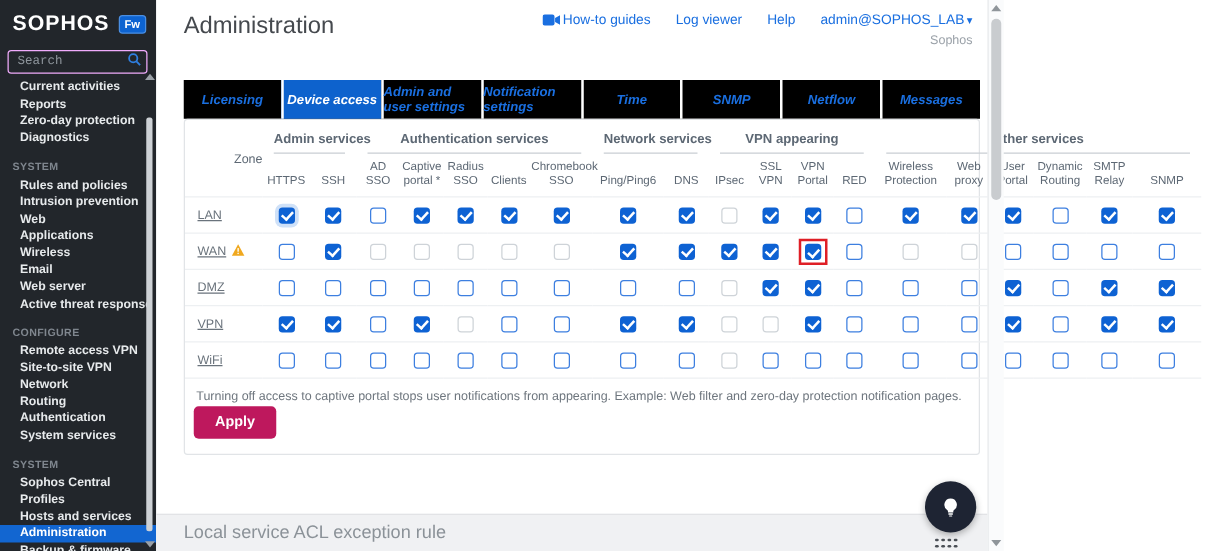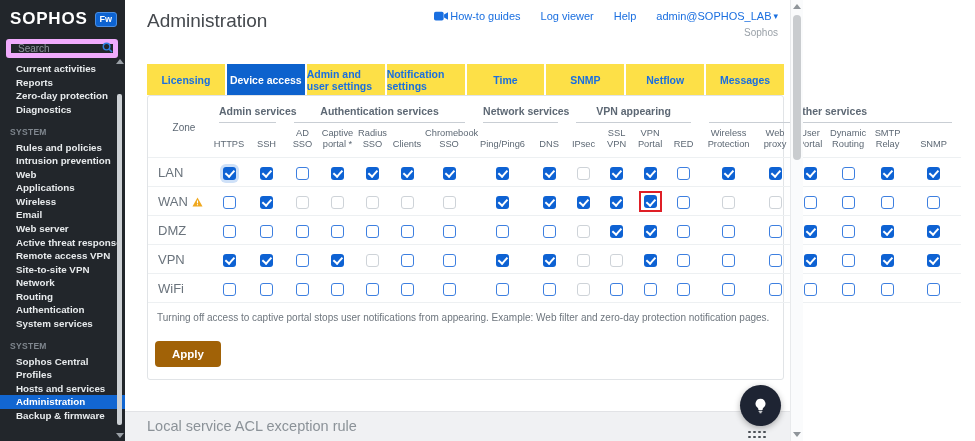--- a/index.html
+++ b/index.html
@@ -6,21 +6,21 @@
   html,body { width: 975px; height: 441px; overflow: hidden; }
   body { font-family: "Liberation Sans", sans-serif; background: #fff; position: relative; }
   .app { position: absolute; inset: 0; width: 803px; height: 441px; }
 
   
   .sidebar { position: absolute; left: 0; top: 0; width: 125px; height: 441px; background: #22262b; overflow: hidden; }
   .logo-row { display: flex; align-items: center; gap: 7px; padding: 9px 10px 0 10px; }
   .logo { color: #fff; font-weight: 700; font-size: 17px; letter-spacing: .8px; }
   .logo-badge { background: #0d63d1; border: 1px solid #4a8ee2; color: #fff; font-weight: 700; font-size: 9px; border-radius: 3px; padding: 2px 4px; line-height: 1; }
   .search-wrap { position: relative; margin: 9px 7px 4px 6px; }
-  .search { width: 100%; height: 19px; background: transparent; border: 5px solid #f0abfc; border-radius: 3px; color: #c2c7cc; font-size: 10px; padding: 0 20px 0 7px; outline: none; font-family: Liberation Sans, sans-serif; }
+  .search { width: 100%; height: 19px; background: transparent; border: 1px solid #f0abfc; border-radius: 3px; color: #c2c7cc; font-size: 10px; padding: 0 20px 0 7px; outline: none; font-family: Liberation Mono, monospace; }
   .search::placeholder { color: #8e959c; }
   .search-icon { position: absolute; right: 5px; top: 4px; }
   .nav { margin-top: 4px; }
   .nav-header { color: #7f868e; font-size: 8.5px; font-weight: 700; letter-spacing: .3px; padding: 11px 0 3px 10px; }
   .nav-item { color: #e7eaec; font-size: 9.8px; font-weight: 700; padding: 1.2px 4px 1.2px 16px; line-height: 11.2px; cursor: pointer; white-space: nowrap; }
   .nav-item.active { background: #1266d1; color: #fff; }
   .side-scrollbar { position: absolute; right: 1px; top: 56px; bottom: 0; width: 8px; }
   .side-scrollbar .thumb { position: absolute; top: 38px; bottom: 16px; left: 1px; width: 5px; background: #cdd1d5; border-radius: 2px; }
   .arr { width: 0; height: 0; position: absolute; left: 0; }
   .arr.up { border-left: 4px solid transparent; border-right: 4px solid transparent; border-bottom: 5px solid #9aa0a6; top: 3px; }
@@ -28,49 +28,49 @@
 
   
   .main { position: absolute; left: 125px; top: 0; right: 13px; height: 441px; background: #fff; }
   .topbar { position: relative; height: 60px; }
   .page-title { position: absolute; left: 22px; top: 10px; font-size: 19px; font-weight: 400; color: #45494e; }
   .top-links { position: absolute; right: 12px; top: 10px; display: flex; align-items: center; gap: 20px; }
   .tlink { color: #1a6fe0; font-size: 11px; display: inline-flex; align-items: center; gap: 2px; cursor: pointer; white-space: nowrap; }
   .caret { font-size: 9px; }
   .brand-sub { position: absolute; right: 12px; top: 27px; color: #9aa1a8; font-size: 10px; }
 
-  .tabs { display: flex; margin: 4px 6px 0 22px; height: 31px; background: #fde047; }
+  .tabs { display: flex; margin: 4px 6px 0 22px; height: 31px; background: #000000; font-style: italic; }
   .tab { flex: 1; display: flex; align-items: center; justify-content: center; color: #1a6fe0; font-size: 10.5px; font-weight: 700; cursor: pointer; }
   .tab + .tab { border-left: 2px solid #fff; }
   .tab.active { background: #0d62cd; color: #fff; }
 
   .section-title { margin: 15px 0 7px 22px; font-size: 14.5px; font-weight: 400; color: #8b9298; }
 
   .card { margin: 0 6px 0 22px; border: 1px solid #e1e4e7; border-radius: 3px; background: #fff; padding: 2px 0 10px 0; }
   table.acl { width: 100%; border-collapse: collapse; table-layout: fixed; }
   table.acl th, table.acl td { font-weight: 400; }
-  .th-zone { text-align: center; padding-left: 10px; font-size: 10px; color: #5d6874; font-weight: 700; vertical-align: middle; }
+  .th-zone { text-align: right; padding-left: 10px; font-size: 10px; color: #5d6874; font-weight: 700; vertical-align: middle; }
   .grp-cell { vertical-align: bottom; padding-top: 7px; }
   .grp { margin: 0 9px; padding: 0 0 5px 0; border-bottom: 1px solid #c9ced4; text-align: center; font-size: 10.5px; color: #5d6874; font-weight: 700; white-space: nowrap; }
   .colh { text-align: center; font-size: 9.3px; color: #5d6874; font-weight: 700; padding: 5px 1px 8px 1px; line-height: 1.15; vertical-align: bottom; }
   tbody tr { border-top: 1px solid #edf0f2; }
   table.acl { border-bottom: 1px solid #edf0f2; }
   tbody td { height: 29px; vertical-align: middle; }
-  .td-zone { font-size: 13px; color: #6a737c; padding-left: 10px; white-space: nowrap; }
+  .td-zone { font-size: 10px; color: #6a737c; padding-left: 10px; white-space: nowrap; text-decoration: underline; }
   .td-zone svg { vertical-align: -1px; margin-left: 4px; }
   .td-cb { text-align: center; }
   .cb { display: inline-block; width: 13px; height: 13px; border-radius: 3px; position: relative; vertical-align: middle; }
   .cb.c { background: #0e62d3; }
   .cb.c::after { content: ""; position: absolute; left: 4px; top: 1.5px; width: 3.5px; height: 7px; border: solid #fff; border-width: 0 2px 2px 0; transform: rotate(42deg); }
   .cb.u { background: #fff; border: 1.5px solid #3d7fe0; }
   .cb.d { background: #fff; border: 1.5px solid #ced3d8; }
   .cb.focus { box-shadow: 0 0 0 3px #cfe1f8; }
   .hl { display: inline-block; border: 2px solid #df1f26; padding: 2.5px 3px 1.5px 3px; line-height: 0; }
   .footnote { margin: 9px 10px 0 9px; font-size: 10px; color: #6e767e; }
-  .apply { display: inline-block; margin: 18px 0 2px 7px; background: #a16207; color: #fff; border: none; border-radius: 4px; font-size: 11.5px; font-weight: 700; padding: 7px 17px; cursor: pointer; font-family: "Liberation Sans", sans-serif; }
+  .apply { display: inline-block; margin: 2px 0 2px 7px; background: #be185d; color: #fff; border: none; border-radius: 4px; font-size: 11.5px; font-weight: 700; padding: 7px 17px; cursor: pointer; font-family: "Liberation Sans", sans-serif; }
 
   .bottom-band { position: absolute; left: 0; right: 0; bottom: 0; height: 30px; background: #f0f1f3; border-top: 1px solid #e2e3e6; }
   .band-title { margin: 6px 0 0 22px; }
 
   .assist { position: absolute; right: 9px; bottom: 15px; width: 41px; height: 41px; border-radius: 50%; background: #1e2433; border: none; display: flex; align-items: center; justify-content: center; box-shadow: 0 2px 6px rgba(0,0,0,.3); cursor: pointer; }
   .drag-dots { position: absolute; right: 20px; bottom: 3px; width: 22px; display: flex; flex-wrap: wrap; gap: 2.5px; cursor: grab; }
   .drag-dots i { width: 2.5px; height: 2.5px; background: #4a4f55; border-radius: 50%; }
 
   
   .page-scrollbar { position: absolute; right: 0; top: 0; width: 13px; height: 441px; background: #fafbfc; border-left: 1px solid #e8eaec; }
@@ -102,20 +102,21 @@
         <div class="nav-item">Diagnostics</div>
         <div class="nav-header">SYSTEM</div>
         <div class="nav-item">Rules and policies</div>
         <div class="nav-item">Intrusion prevention</div>
         <div class="nav-item">Web</div>
         <div class="nav-item">Applications</div>
         <div class="nav-item">Wireless</div>
         <div class="nav-item">Email</div>
         <div class="nav-item">Web server</div>
         <div class="nav-item">Active threat response</div>
+        <div class="nav-header">CONFIGURE</div>
         <div class="nav-item">Remote access VPN</div>
         <div class="nav-item">Site-to-site VPN</div>
         <div class="nav-item">Network</div>
         <div class="nav-item">Routing</div>
         <div class="nav-item">Authentication</div>
         <div class="nav-item">System services</div>
         <div class="nav-header">SYSTEM</div>
         <div class="nav-item">Sophos Central</div>
         <div class="nav-item">Profiles</div>
         <div class="nav-item">Hosts and services</div>

